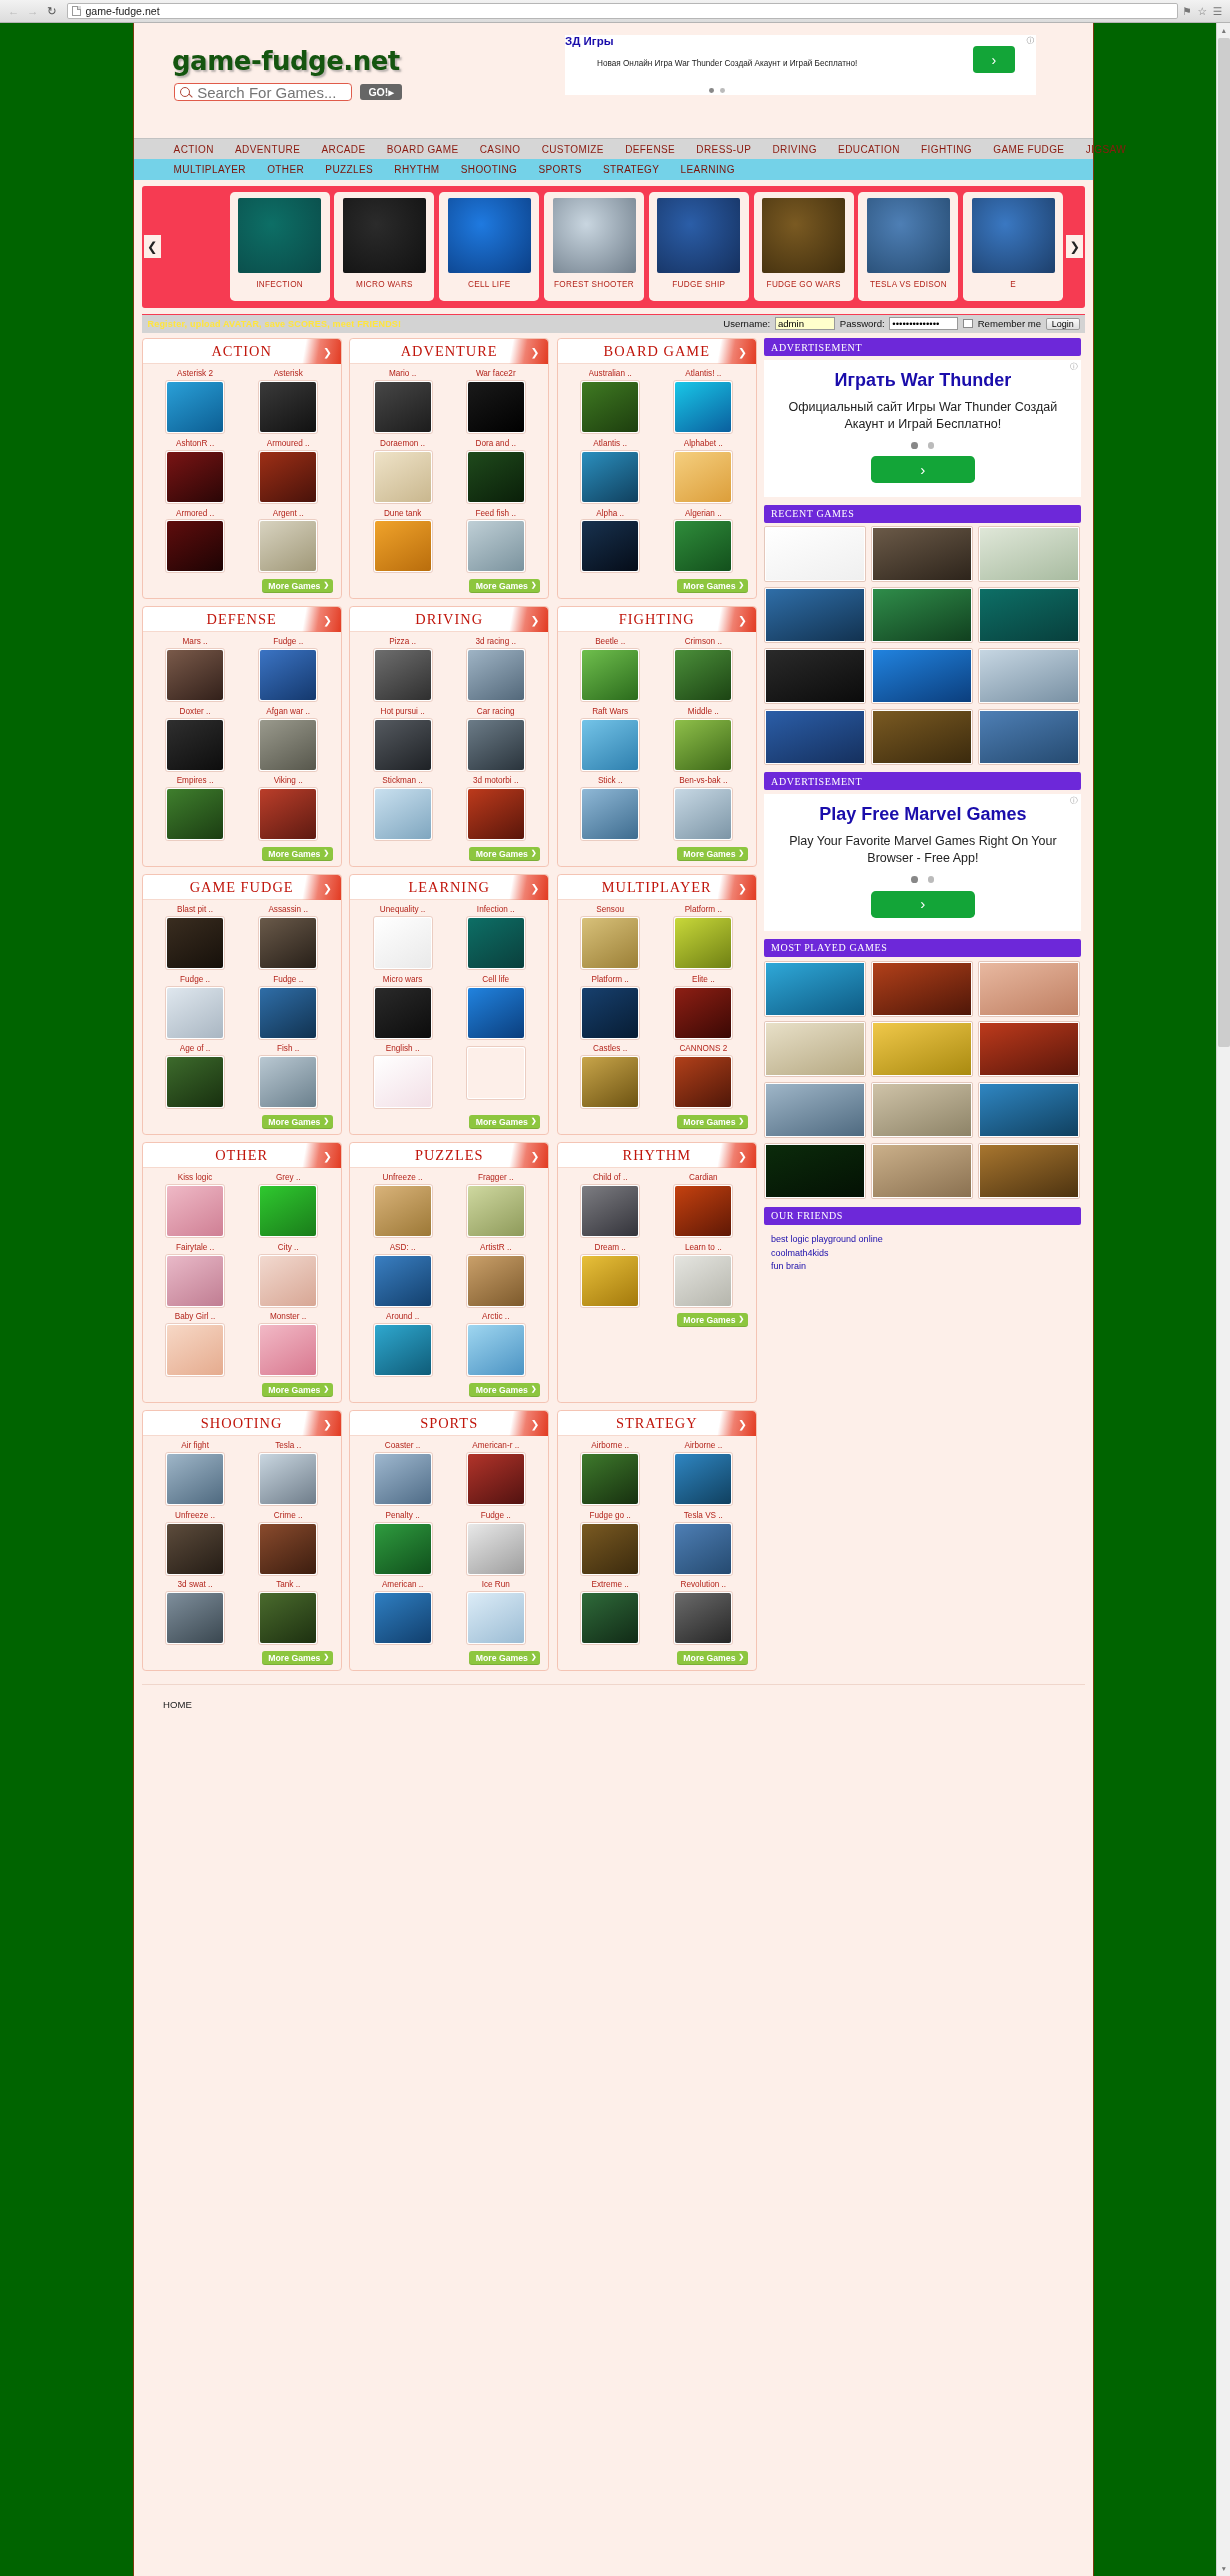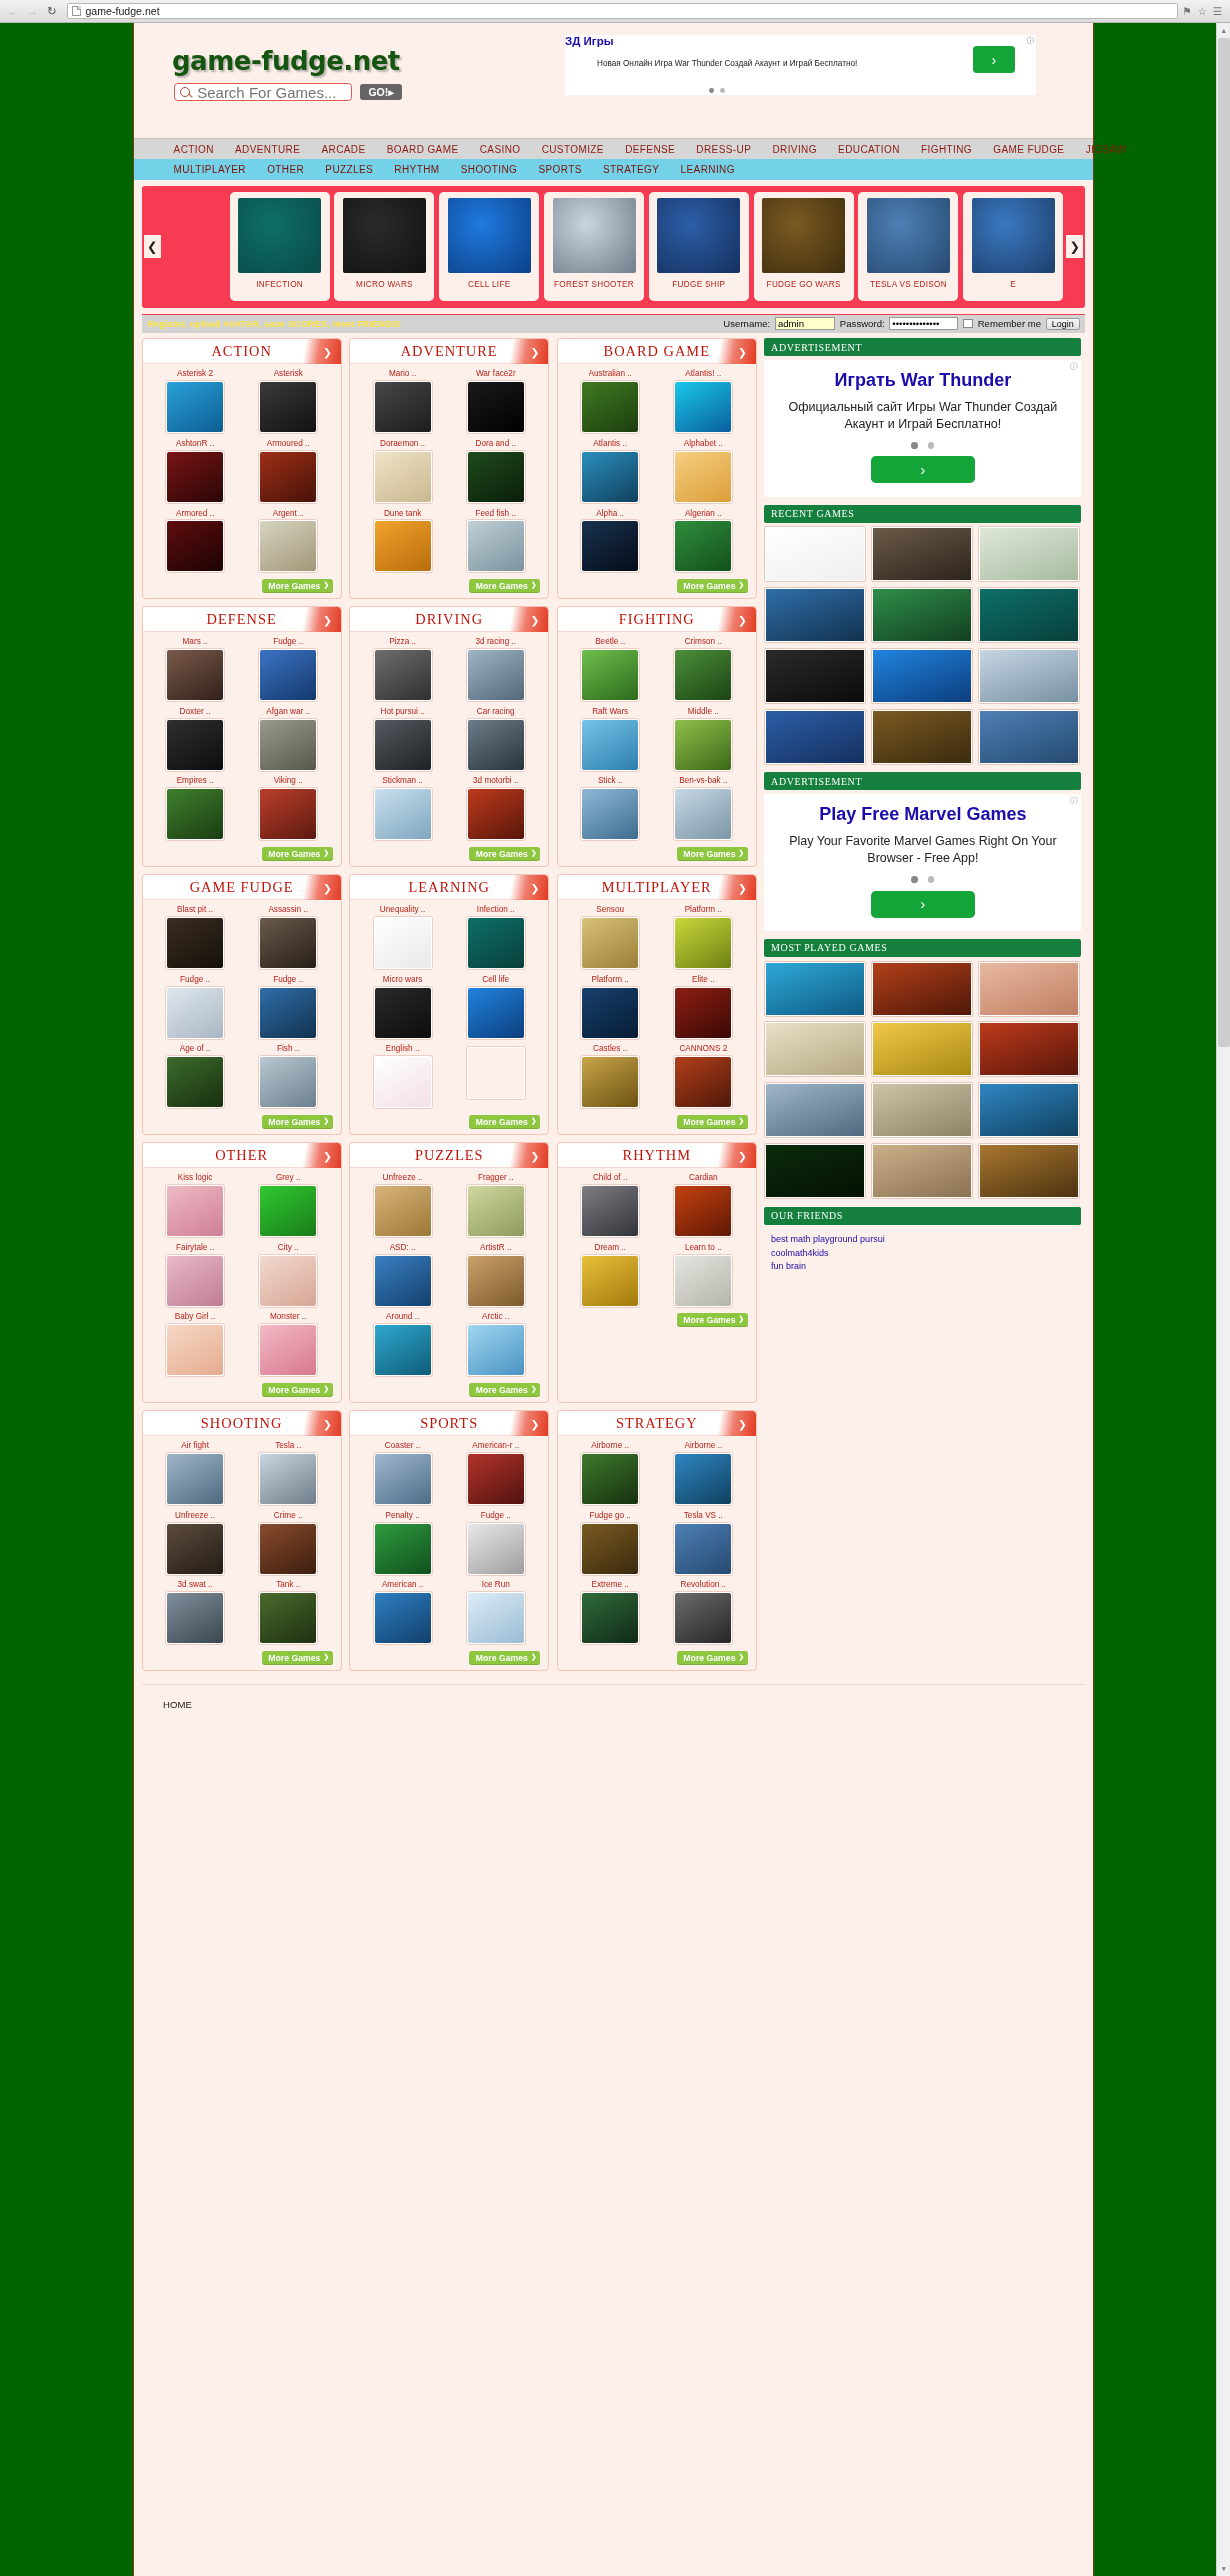--- a/index.html
+++ b/index.html
@@ -158,21 +158,21 @@
   .more-wrap{ display:flex;justify-content:flex-end;padding:3.8px 7.7px 0 0;}
   .more-btn{
     background:#8dc63f;color:#fff;font-weight:bold;font-size:8.7px;
     padding:1.9px 12.5px 1.9px 6.7px;border-radius:2.9px;position:relative;cursor:pointer;
     box-shadow:inset 0 -1px 0 rgba(0,0,0,.12);
   }
   .more-btn:after{content:"\276F";position:absolute;right:3.8px;top:1.9px;font-size:6.7px;}
 
   
   .side-head{
-    background:#15803d;color:#fff;height:18px;display:flex;align-items:center;padding-left:6.7px;
+    background:#6d28d9;color:#fff;height:18px;display:flex;align-items:center;padding-left:6.7px;
     font-family:"Liberation Serif",serif;font-size:10px;letter-spacing:0.6px;border-radius:1.9px;
     margin-bottom:3.8px;
   }
   .side-ad{ background:#fff;padding:9.6px 7.7px 13.5px 7.7px;text-align:center;position:relative;margin-bottom:7.7px;}
   .side-ad .mark{position:absolute;right:3.8px;top:1.9px;color:#999;font-size:7.7px;}
   .side-ad .h{color:#1a0dab;font-size:18px;font-weight:bold;line-height:1.18;}
   .side-ad .b{color:#222;font-size:12.5px;line-height:1.35;margin-top:7.7px;}
   .side-ad .dots{display:flex;gap:9.6px;justify-content:center;margin:9.6px 0 7.7px 0;}
   .side-ad .dots i{width:6.7px;height:6.7px;border-radius:50%;background:#bbb;display:block;}
   .side-ad .dots i.on{background:#888;}
@@ -1115,21 +1115,21 @@
             </div>
             <div class="side-thumb">
               <div style="background: linear-gradient(160deg, rgb(203, 176, 138), rgb(138, 113, 81));"></div>
             </div>
             <div class="side-thumb">
               <div style="background: linear-gradient(160deg, rgb(168, 118, 47), rgb(77, 51, 16));"></div>
             </div>
           </div>
       <div class="side-head">OUR FRIENDS</div>
       <div id="friends-box">
-            <div>best math playground pursui</div>
+            <div>best logic playground online</div>
             <div>coolmath4kids</div>
             <div>fun brain</div>
           </div>
     </div>
   </div>
 
   <div id="footer-sep"></div>
   <div id="footer-home">HOME</div>
 </div>
 </div>

